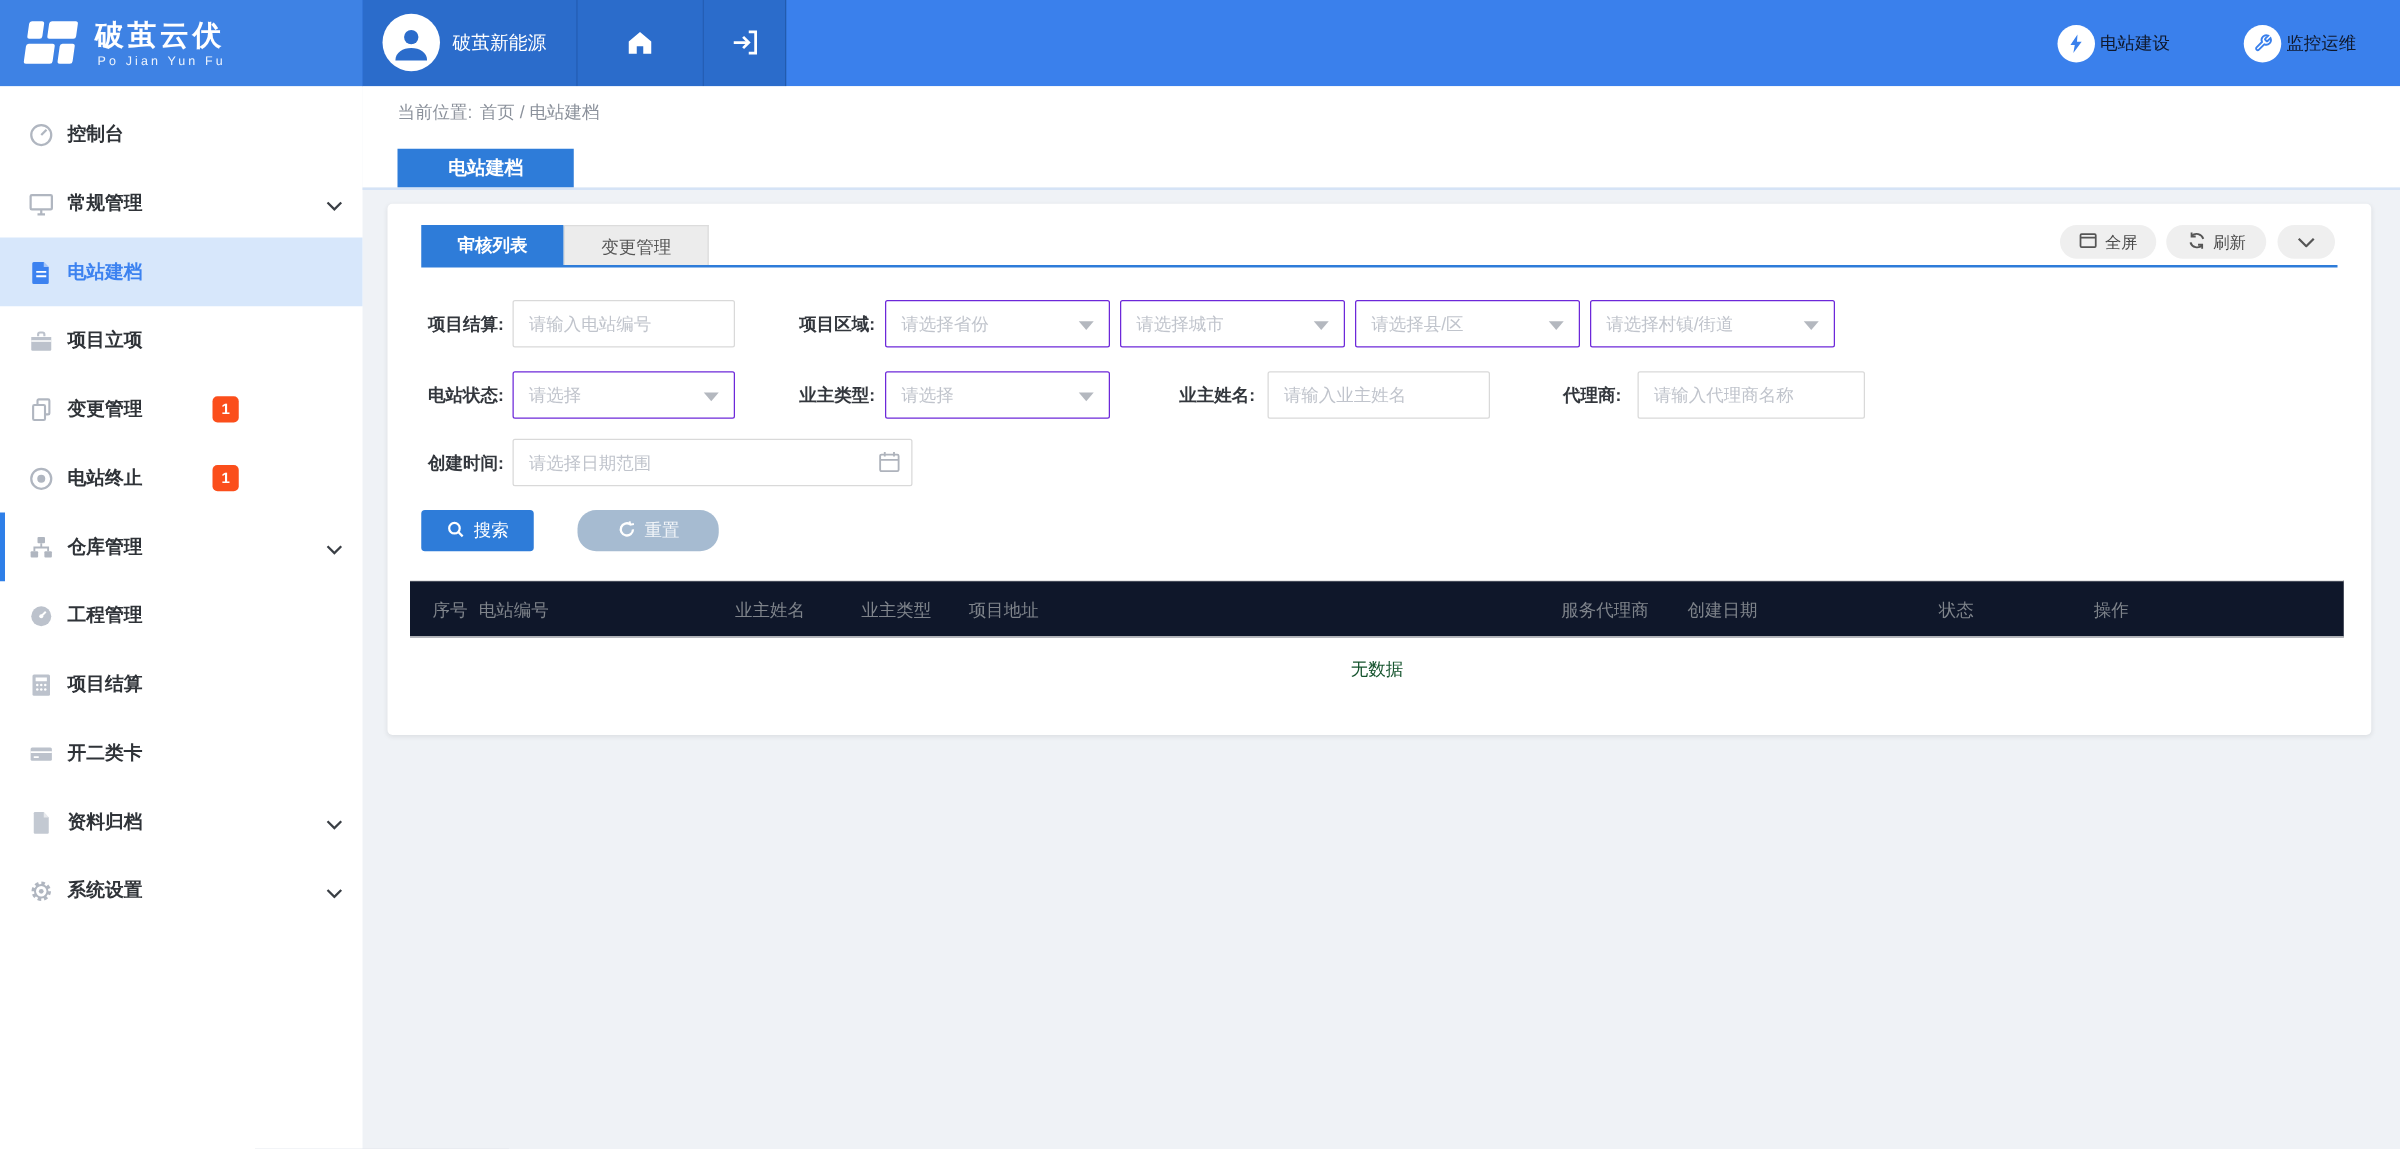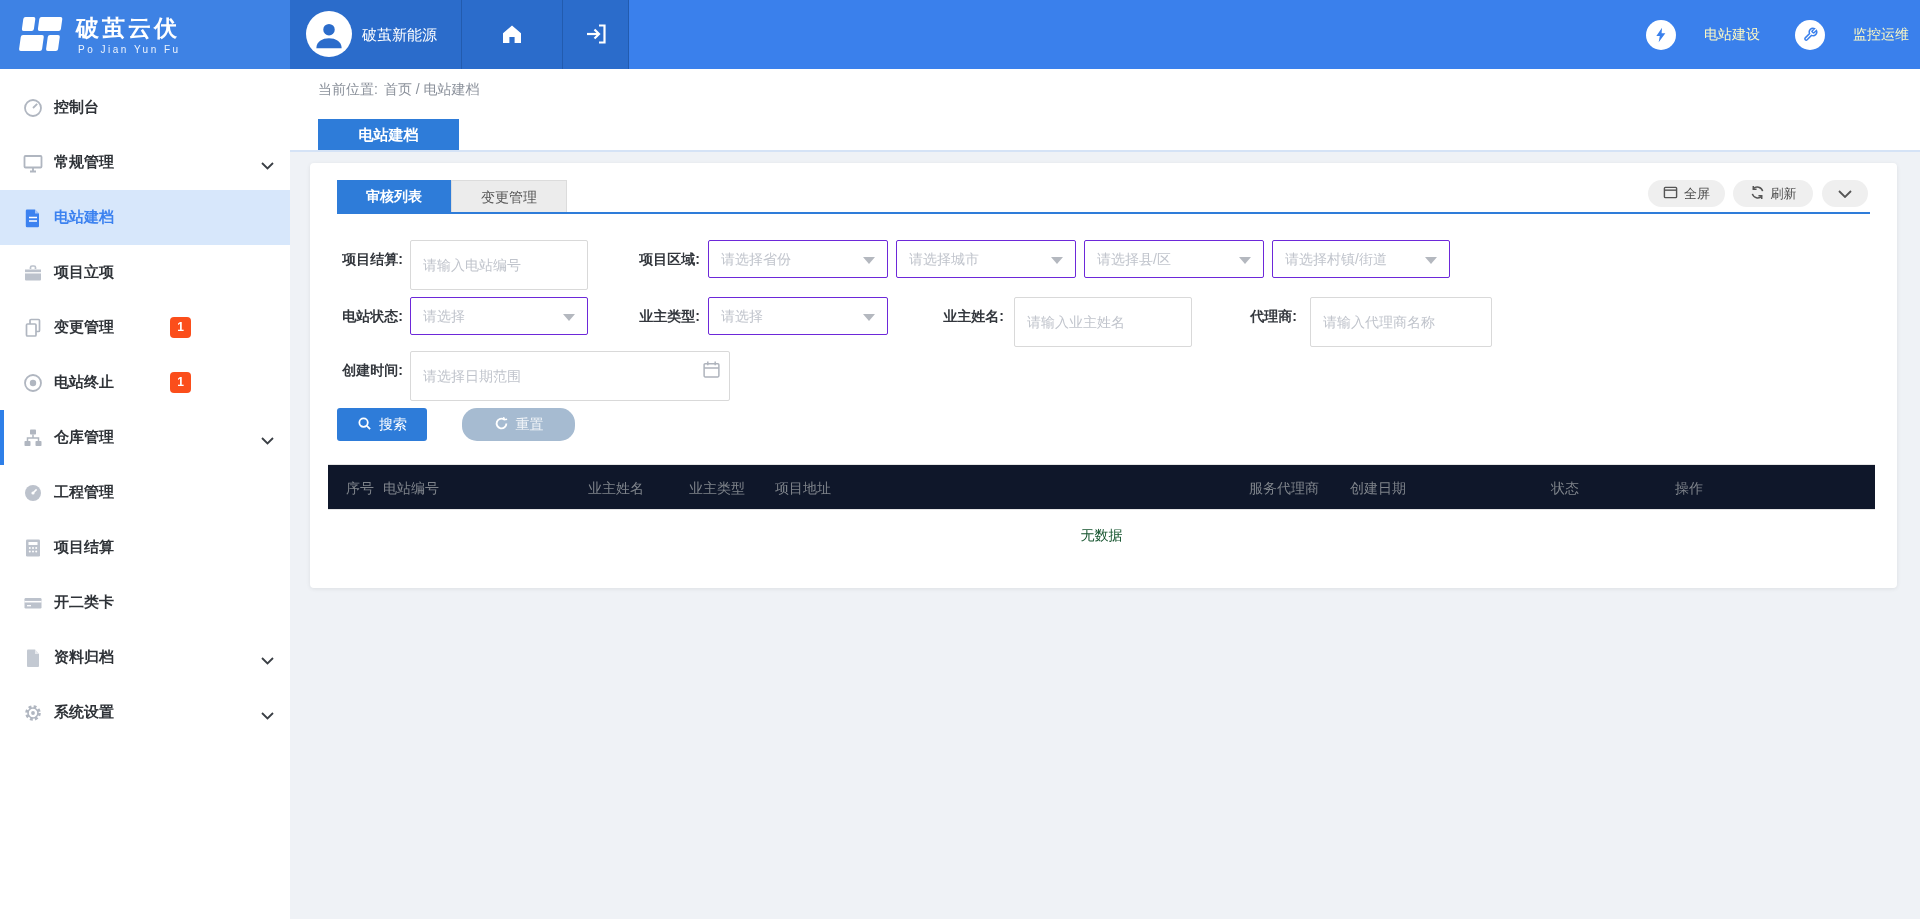--- a/index.html
+++ b/index.html
@@ -14,21 +14,21 @@
   #logo-sub{position:absolute;left:78px;top:44px;color:rgba(255,255,255,.9);font-size:10px;letter-spacing:2.5px;}
   .hdr-dark{background:#2B6CCB;height:69px;position:absolute;top:0;}
   .hdr-div{border-left:1px solid rgba(10,45,100,.28);}
   #user-sec{left:290px;width:171px;}
   #home-sec{left:461px;width:101px;}
   #exit-sec{left:562px;width:67px;}
   #avatar{position:absolute;left:16px;top:11px;width:46px;height:46px;border-radius:50%;background:#fff;overflow:hidden;}
   #avatar svg{position:absolute;left:7px;top:8px;}
   #user-name{position:absolute;left:72px;top:0;height:69px;line-height:69px;color:#fff;font-size:15px;}
   .hdr-ic{position:absolute;top:22px;left:50%;margin-left:-12px;}
-  .mod{position:absolute;top:0;height:69px;display:flex;align-items:center;gap:28px;color:#fef9c3;font-size:14px;cursor:pointer;}
+  .mod{position:absolute;top:0;height:69px;display:flex;align-items:center;gap:4px;color:#0f172a;font-size:14px;cursor:pointer;}
   #mod-build{left:1646px;}
   #mod-ops{left:1795px;}
   .mod-circle{width:30px;height:30px;border-radius:50%;background:#fff;display:flex;align-items:center;justify-content:center;}
 
   
   #sidebar{position:absolute;left:0;top:69px;width:290px;height:850px;background:#fff;}
   .sb-item{position:relative;height:55px;display:flex;align-items:center;cursor:pointer;}
   .sb-ico{position:absolute;left:22px;width:22px;height:22px;}
   .sb-label{position:absolute;left:54px;font-size:15px;font-weight:700;color:#2F3338;}
   .sb-item.active{background:#D7E7FB;}
@@ -49,21 +49,21 @@
   .ptab{position:absolute;top:17px;height:32px;font-size:14px;text-align:center;line-height:32px;cursor:pointer;}
   #ptab-review{left:27px;width:114px;background:#2E7CD9;color:#fff;font-weight:700;}
   #ptab-passed{left:141px;width:116px;background:#ECECEC;color:#555;border:1px solid #DCDCDC;border-bottom:none;}
   #tab-underline{position:absolute;left:27px;top:49px;width:1533px;height:2px;background:#2E7CD9;}
   .pill{position:absolute;top:17px;height:27px;background:#EFEFEF;border-radius:14px;display:flex;align-items:center;justify-content:center;gap:6px;font-size:13px;color:#4a4a4a;cursor:pointer;}
   #pill-full{left:1338px;width:77px;}
   #pill-refresh{left:1423px;width:80px;}
   #pill-chev{left:1512px;width:46px;}
 
   .flabel{position:absolute;height:38px;line-height:38px;font-size:14px;font-weight:700;color:#33373D;text-align:right;}
-  .fin{position:absolute;height:50px;border:1px solid #D9D9D9;border-radius:2px;background:#fff;font-size:14px;color:#333;padding:0 12px;outline:none;}
+  .fin{position:absolute;height:38px;border:1px solid #D9D9D9;border-radius:2px;background:#fff;font-size:14px;color:#333;padding:0 12px;outline:none;}
   .fin::placeholder{color:#C0C4CC;}
   .sel{position:absolute;height:38px;border:1px solid #6d28d9;border-radius:2px;background:#fff;cursor:pointer;}
   .sel .ph{position:absolute;left:12px;top:0;line-height:36px;font-size:14px;color:#C0C4CC;}
   .sel .tri{position:absolute;right:12px;top:16px;width:0;height:0;border-left:6px solid transparent;border-right:6px solid transparent;border-top:7px solid #B4B8BF;}
   #date-ico{position:absolute;left:392px;top:197px;}
   .btn{position:absolute;top:245px;height:33px;border:none;border-radius:3px;color:#fff;font-size:14px;display:flex;align-items:center;justify-content:center;gap:7px;cursor:pointer;}
   #btn-search{left:27px;width:90px;background:#2E7CD9;}
   #btn-reset{left:152px;width:113px;background:#A6BBD1;border-radius:15px;}
   #btn-reset span{color:rgba(255,255,255,.85);}
 
@@ -352,21 +352,21 @@
         <i class="tri"></i>
     </div>
     <div class="sel" style="left:586px;top:77px;width:180px;">
       <span class="ph">请选择城市</span>
         <i class="tri"></i>
     </div>
     <div class="sel" style="left:774px;top:77px;width:180px;">
       <span class="ph">请选择县/区</span>
         <i class="tri"></i>
     </div>
-    <div class="sel" style="left:962px;top:77px;width:178px;">
+    <div class="sel" style="left:962px;top:77px;width:196px;">
       <span class="ph">请选择村镇/街道</span>
         <i class="tri"></i>
     </div>
 
     <div class="flabel" style="left:18px;top:134px;width:75px;">电站状态:</div>
     <div class="sel" style="left:100px;top:134px;width:178px;">
       <span class="ph">请选择</span>
         <i class="tri"></i>
     </div>
 

